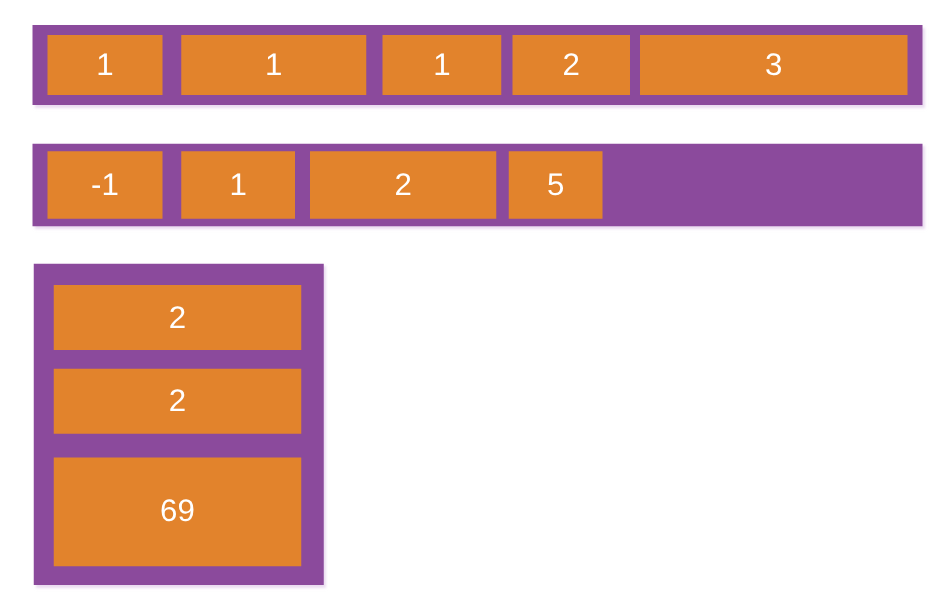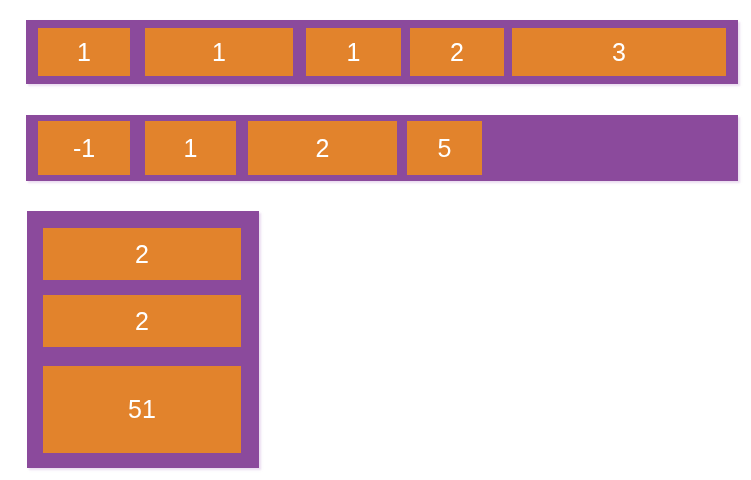--- a/index.html
+++ b/index.html
@@ -78,16 +78,16 @@
   <div class="container row2">
     <div class="item i0">-1</div>
     <div class="item i1">1</div>
     <div class="item i2">2</div>
     <div class="item i3">5</div>
   </div>
 
   <div class="container col1">
     <div class="item i0">2</div>
     <div class="item i1">2</div>
-    <div class="item i2">51</div>
+    <div class="item i2">69</div>
   </div>
 
 </div>
 
 </body></html>

